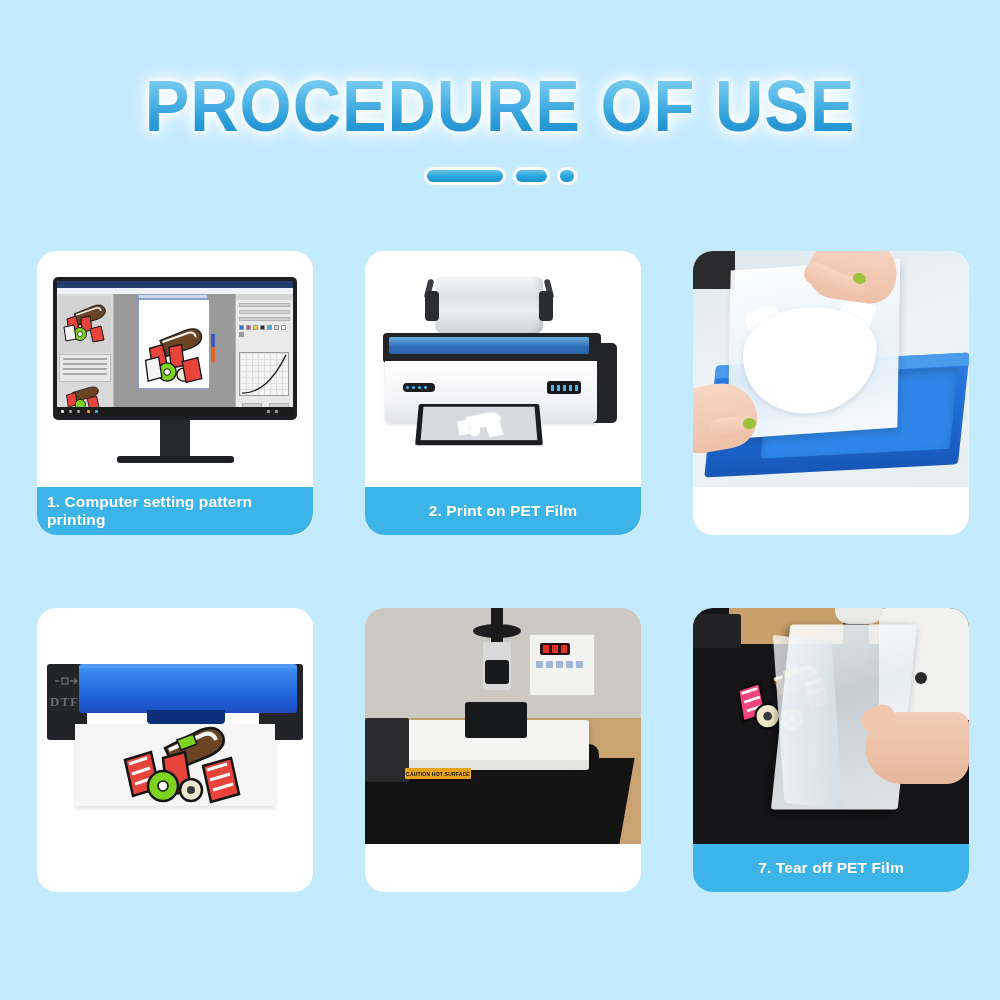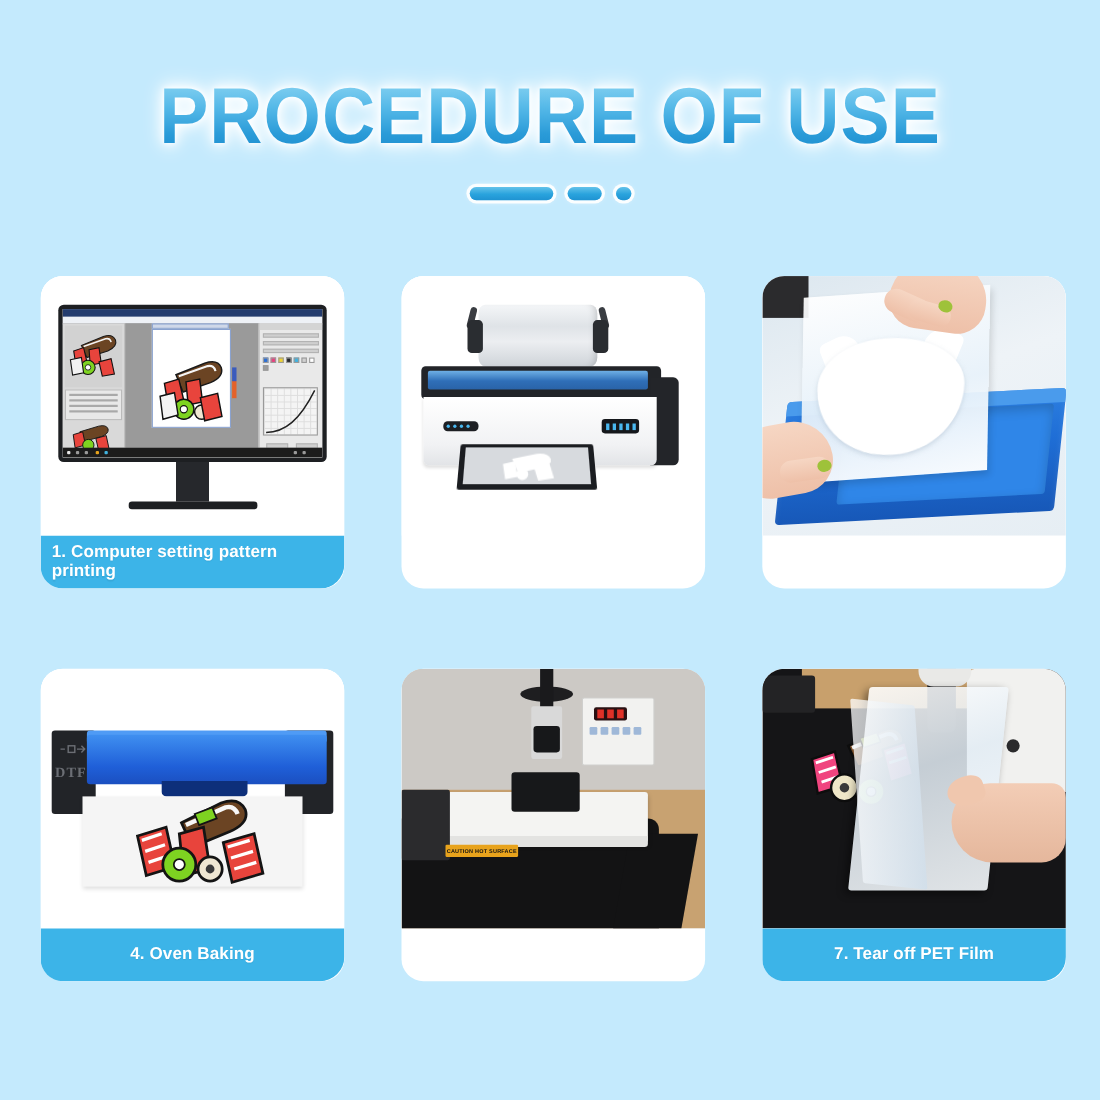--- a/index.html
+++ b/index.html
@@ -359,20 +359,23 @@
               <svg class="tray-ink" viewBox="0 0 104 44">
                 <path d="M24 10 L62 2 Q80 0 84 10 Q86 20 70 24 L34 32 Z" fill="#ffffff"></path>
                 <path d="M10 18 L28 14 L33 38 L14 42 Z" fill="#ffffff"></path>
                 <circle cx="40" cy="34" r="9" fill="#ffffff"></circle>
                 <path d="M58 24 L82 18 L88 40 L64 44 Z" fill="#ffffff"></path>
               </svg>
             </div>
           </div>
         </div>
       </div>
+      <div class="caption center">
+        <span>2. Print on PET Film</span>
+      </div>
     </div>
 
     <div class="card">
       <div class="photo">
         <div class="p3">
           <div class="p3-darktop"></div>
           <div class="p3-tray">
             <div class="p3-tray-lip"></div>
             <div class="p3-tray-in"></div>
           </div>
@@ -421,23 +424,20 @@
                 <circle cx="46" cy="60" r="5" fill="#fff" stroke="#141414" stroke-width="1.6"></circle>
                 <circle cx="74" cy="64" r="11" fill="#efe7d2" stroke="#141414" stroke-width="2.5"></circle>
                 <circle cx="74" cy="64" r="4" fill="#3a3a3a"></circle>
                 <path d="M86 40 L114 32 L122 68 L94 76 Z" fill="#e8443c" stroke="#141414" stroke-width="2.5"></path>
                 <path d="M90 44 L110 38 M93 54 L113 48 M96 64 L116 58" stroke="#fff" stroke-width="3"></path>
               </g>
             </svg>
           </div>
         </div>
       </div>
-      <div class="caption center">
-        <span>4. Oven Baking</span>
-      </div>
     </div>
 
     <div class="card">
       <div class="photo">
         <div class="p5">
           <div class="p5-wall"></div>
           <div class="p5-table"></div>
           <div class="p5-cloth"></div>
           <div class="p5-cloth2"></div>
           <div class="p5-hub"></div>

